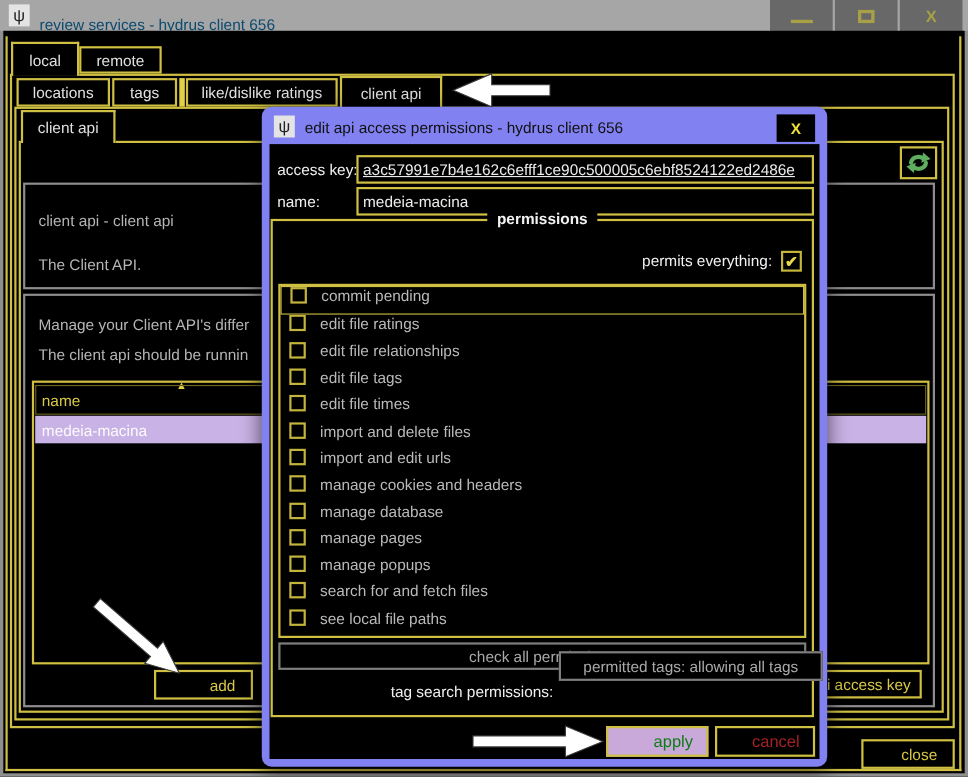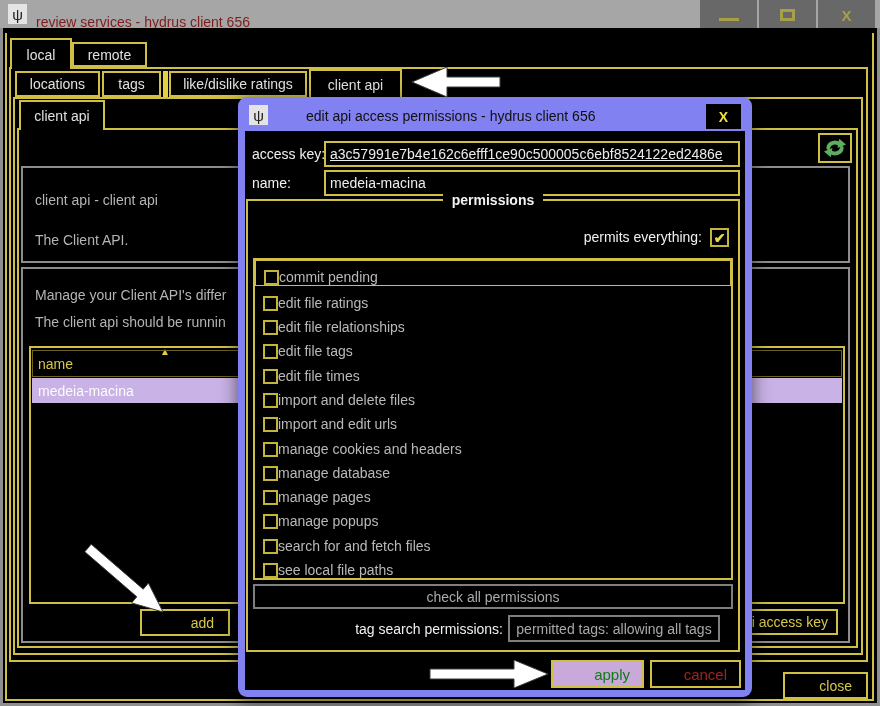--- a/index.html
+++ b/index.html
@@ -21,35 +21,35 @@
            display:flex; align-items:center; justify-content:center; white-space:nowrap; }
   .titlebar { left:0; top:0; width:880px; height:28px; background:#a6a6a6; }
   .wbtn { position:absolute; top:0; width:57px; height:30px; background:#686868;
           display:flex; align-items:center; justify-content:center; }
   .appicon { background:#e4e4e4; color:#222; display:flex; align-items:center; justify-content:center;
              font-size:15px; }
   .field { border:2px solid #cfc043; background:#000; color:#ececec; font-size:14px;
            display:flex; align-items:center; padding-left:4px; overflow:hidden; white-space:nowrap; }
   .wlabel { color:#f0f0f0; font-size:14px; display:flex; align-items:center; white-space:nowrap; }
   .chk { border:2px solid #c4b43c; background:#000; display:flex; align-items:center; justify-content:center; }
-  .permrow { flex:1; display:flex; align-items:flex-end; padding-left:8px; }
+  .permrow { flex:1; display:flex; align-items:flex-start; padding-left:8px; gap:13px; }
   .permrow .lbl { color:#b9b9b9; font-size:14px; white-space:nowrap; }
   .dialog { background:#8181f1; border-radius:9px; box-shadow:0 4px 18px rgba(0,0,0,0.6); }
   svg { display:block; }
 </style>
 </head>
 <body>
 
 <div class="stage">
 
   <div class="abs titlebar">
     <div class="abs appicon" style="left:8px;top:4px;width:19px;height:20px;">
       <span>ψ</span>
     </div>
-    <div class="abs" style="left:36px;top:0;height:44px;display:flex;align-items:center;color:#7f1d1d;font-size:14px;">review services - hydrus client 656</div>
+    <div class="abs" style="left:36px;top:0;height:44px;display:flex;align-items:center;color:#0c4a6e;font-size:14px;">review services - hydrus client 656</div>
     <div class="wbtn" style="left:700px;">
       <span style="width:20px;height:3px;background:#a8a046;display:block;margin-top:8px;"></span>
     </div>
     <div class="wbtn" style="left:759px;">
       <span style="width:15px;height:12px;border:3px solid #a8a046;display:block;"></span>
     </div>
     <div class="wbtn" style="left:818px;color:#a8a046;font-weight:bold;font-size:15px;">
       <span>X</span>
     </div>
   </div>
@@ -126,21 +126,21 @@
   <div class="abs ybtn" style="left:783px;top:672px;width:85px;height:27px;">
     <span>close</span>
   </div>
 
   <div class="abs dialog" style="left:238px;top:97px;width:514px;height:600px;z-index:10;">
 
     <div class="abs" style="left:7px;top:3px;width:500px;height:31px;">
       <div class="abs appicon" style="left:4px;top:5px;width:19px;height:20px;">
         <span>ψ</span>
       </div>
-      <div class="abs" style="left:32px;top:0;height:31px;display:flex;align-items:center;color:#101010;font-size:14px;margin-left:29px;">edit api access permissions - hydrus client 656</div>
+      <div class="abs" style="left:32px;top:0;height:31px;display:flex;align-items:center;color:#101010;font-size:14px;">edit api access permissions - hydrus client 656</div>
       <div class="abs" style="left:461px;top:4px;width:35px;height:25px;background:#000;color:#f0e03c;font-weight:bold;font-size:14px;display:flex;align-items:center;justify-content:center;">
         <span>X</span>
       </div>
     </div>
 
     <div class="abs blk" style="left:7px;top:34px;width:500px;height:559px;"></div>
 
     <div class="abs wlabel" style="left:14px;top:44px;height:26px;">access key:</div>
     <div class="abs field" style="left:86px;top:44px;width:416px;height:26px;text-decoration:underline;">
       <span>a3c57991e7b4e162c6efff1ce90c500005c6ebf8524122ed2486e</span>
@@ -214,21 +214,21 @@
         <span class="chk" style="width:15px;height:15px;"></span>
         <span class="lbl">see local file paths</span>
       </div>
     </div>
 
     <div class="abs grbtn" style="left:15px;top:487px;width:480px;height:25px;">
       <span>check all permissions</span>
     </div>
 
     <div class="abs wlabel" style="left:15px;top:518px;width:250px;height:27px;justify-content:flex-end;">tag search permissions:</div>
-    <div class="abs grbtn" style="left:270px;top:518px;width:212px;height:27px;">
+    <div class="abs grbtn" style="left:270px;top:495px;width:240px;height:27px;">
       <span>permitted tags: allowing all tags</span>
     </div>
 
     <div class="abs" style="left:412px;top:563px;width:91px;height:28px;border:2px solid #cfc043;background:#000;color:#a32222;font-size:15px;display:flex;align-items:center;justify-content:flex-end;padding-right:12px;">
       <span>cancel</span>
     </div>
     <div class="abs" style="left:313px;top:563px;width:93px;height:28px;border:2px solid #cfc043;background:#c9a9da;color:#0d7c12;font-size:15px;display:flex;align-items:center;justify-content:flex-end;padding-right:12px;">
       <span>apply</span>
     </div>
   </div>

